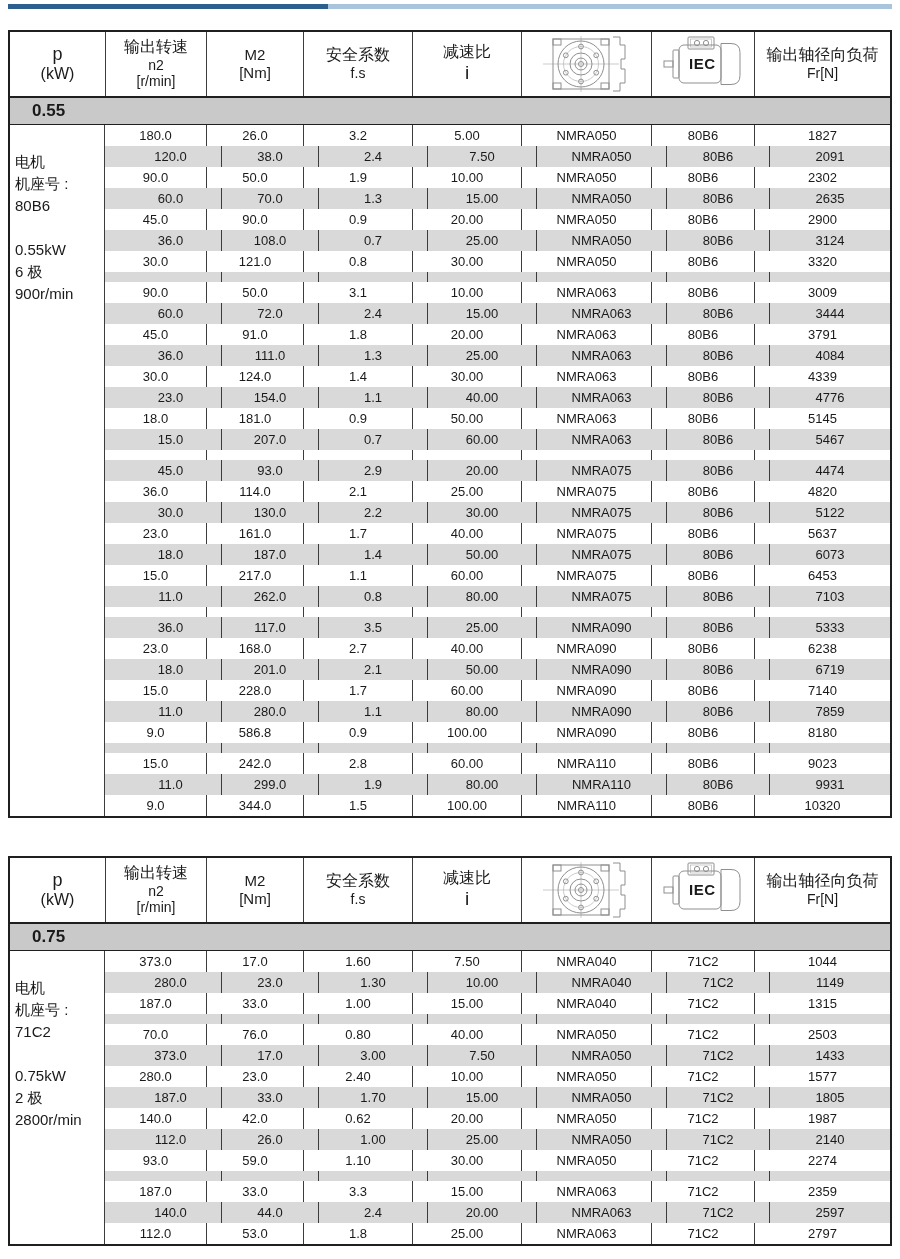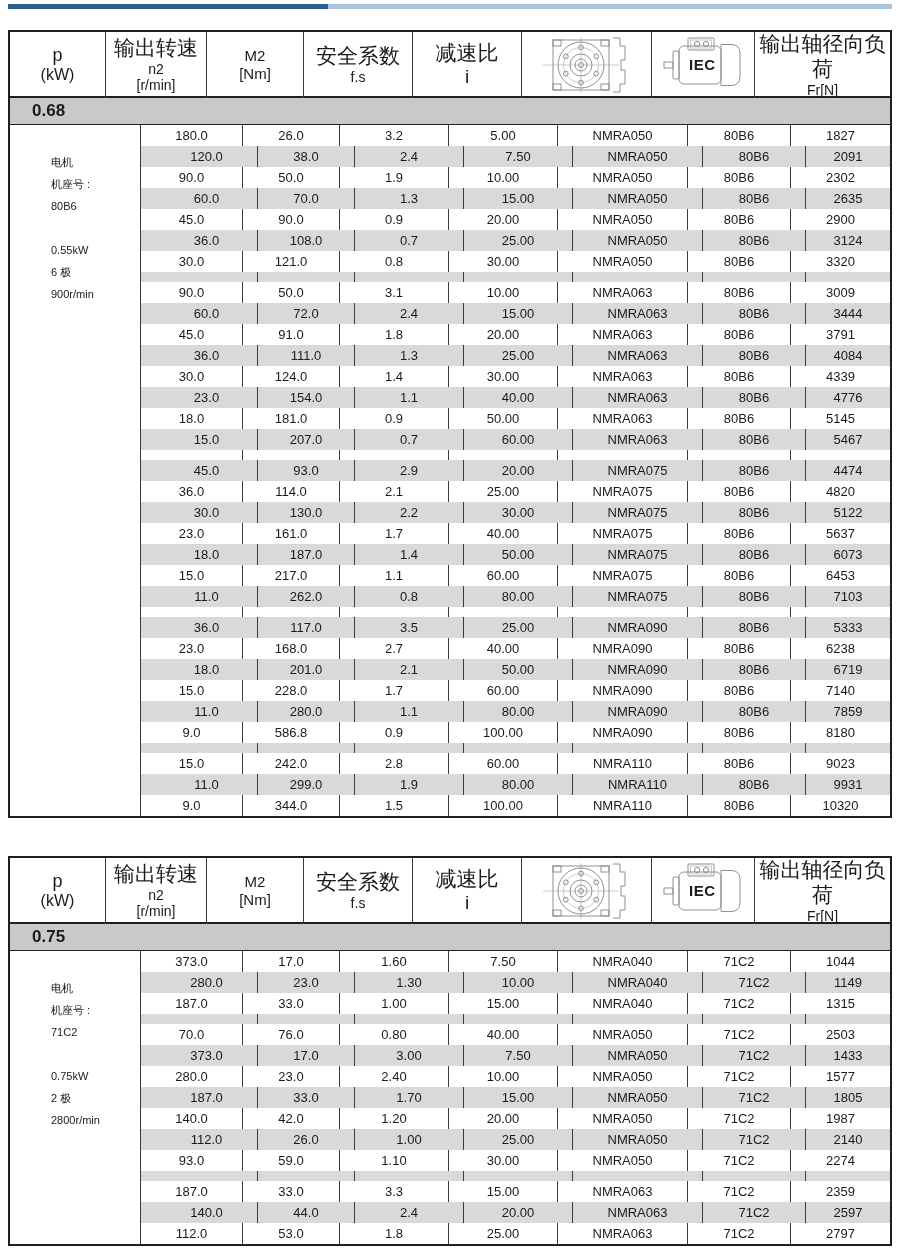--- a/index.html
+++ b/index.html
@@ -31,42 +31,42 @@
   .spec-table.t1{top:856px;}
 
   .thead{
     display:grid;
     grid-template-columns:95px 101px 97px 109px 109px 130px 103px 1fr;
     height:66px;
     border-bottom:2px solid var(--border-dark);
   }
   .hc{display:flex;flex-direction:column;align-items:center;justify-content:center;line-height:1.18;text-align:center;}
   .hc + .hc{border-left:1px solid var(--border-mid);}
-  .h-zh{font-size:21px;}
+  .h-zh{font-size:16px;}
   .h-p{font-size:18px;}
   .h-kw{font-size:16px;}
   .h-unit{font-size:14px;}
   .h-m2{font-size:15px;}
   .h-i{font-size:19px;}
   .icon-wrap{display:flex;align-items:center;justify-content:center;}
 
   .power-band{
     height:27px;background:var(--band);
     border-bottom:1px solid var(--border-dark);
     display:flex;align-items:center;
     font-weight:bold;font-size:17px;
     padding-left:22px;
   }
 
   .tbody{display:flex;align-items:stretch;}
   .left-cell{
     width:95px;flex:0 0 95px;
     border-right:1px solid var(--border-mid);
     padding:26px 0 0 5px;
-    font-size:11px;line-height:22px;margin-left:36px;
+    font-size:15px;line-height:22px;
   }
   .left-cell .mi-line{min-height:22px;}
   .rows{flex:1;display:flex;flex-direction:column;}
   .row{
     display:grid;
     grid-template-columns:101px 97px 109px 109px 130px 103px 1fr;
     height:21px;flex:0 0 21px;
   }
   .row.sep{height:10px;flex:0 0 10px;}
   .row.g{background:var(--stripe);padding-left:15px;}
@@ -147,21 +147,21 @@
           <path class="cad" d="M59,7.5 h10 q9,0 9,9 v23 q0,9 -9,9 h-10 z"></path>
           <text class="iec-text" x="27" y="33">IEC</text>
         </svg>
       </div>
       <div class="hc">
         <span class="h-zh">输出轴径向负荷</span>
         <span class="h-unit">Fr[N]</span>
       </div>
     </div>
     <div class="power-band">
-      <span class="power-label">0.68</span>
+      <span class="power-label">0.55</span>
     </div>
     <div class="tbody">
       <div class="left-cell">
         <div class="mi-line">电机</div>
         <div class="mi-line">机座号 :</div>
         <div class="mi-line">80B6</div>
         <div class="mi-line">&nbsp;</div>
         <div class="mi-line">0.55kW</div>
         <div class="mi-line">6 极</div>
         <div class="mi-line">900r/min</div>
@@ -632,21 +632,21 @@
           <div class="cell">33.0</div>
           <div class="cell">1.70</div>
           <div class="cell">15.00</div>
           <div class="cell">NMRA050</div>
           <div class="cell">71C2</div>
           <div class="cell">1805</div>
         </div>
         <div class="row w">
           <div class="cell">140.0</div>
           <div class="cell">42.0</div>
-          <div class="cell">1.20</div>
+          <div class="cell">0.62</div>
           <div class="cell">20.00</div>
           <div class="cell">NMRA050</div>
           <div class="cell">71C2</div>
           <div class="cell">1987</div>
         </div>
         <div class="row g">
           <div class="cell">112.0</div>
           <div class="cell">26.0</div>
           <div class="cell">1.00</div>
           <div class="cell">25.00</div>

